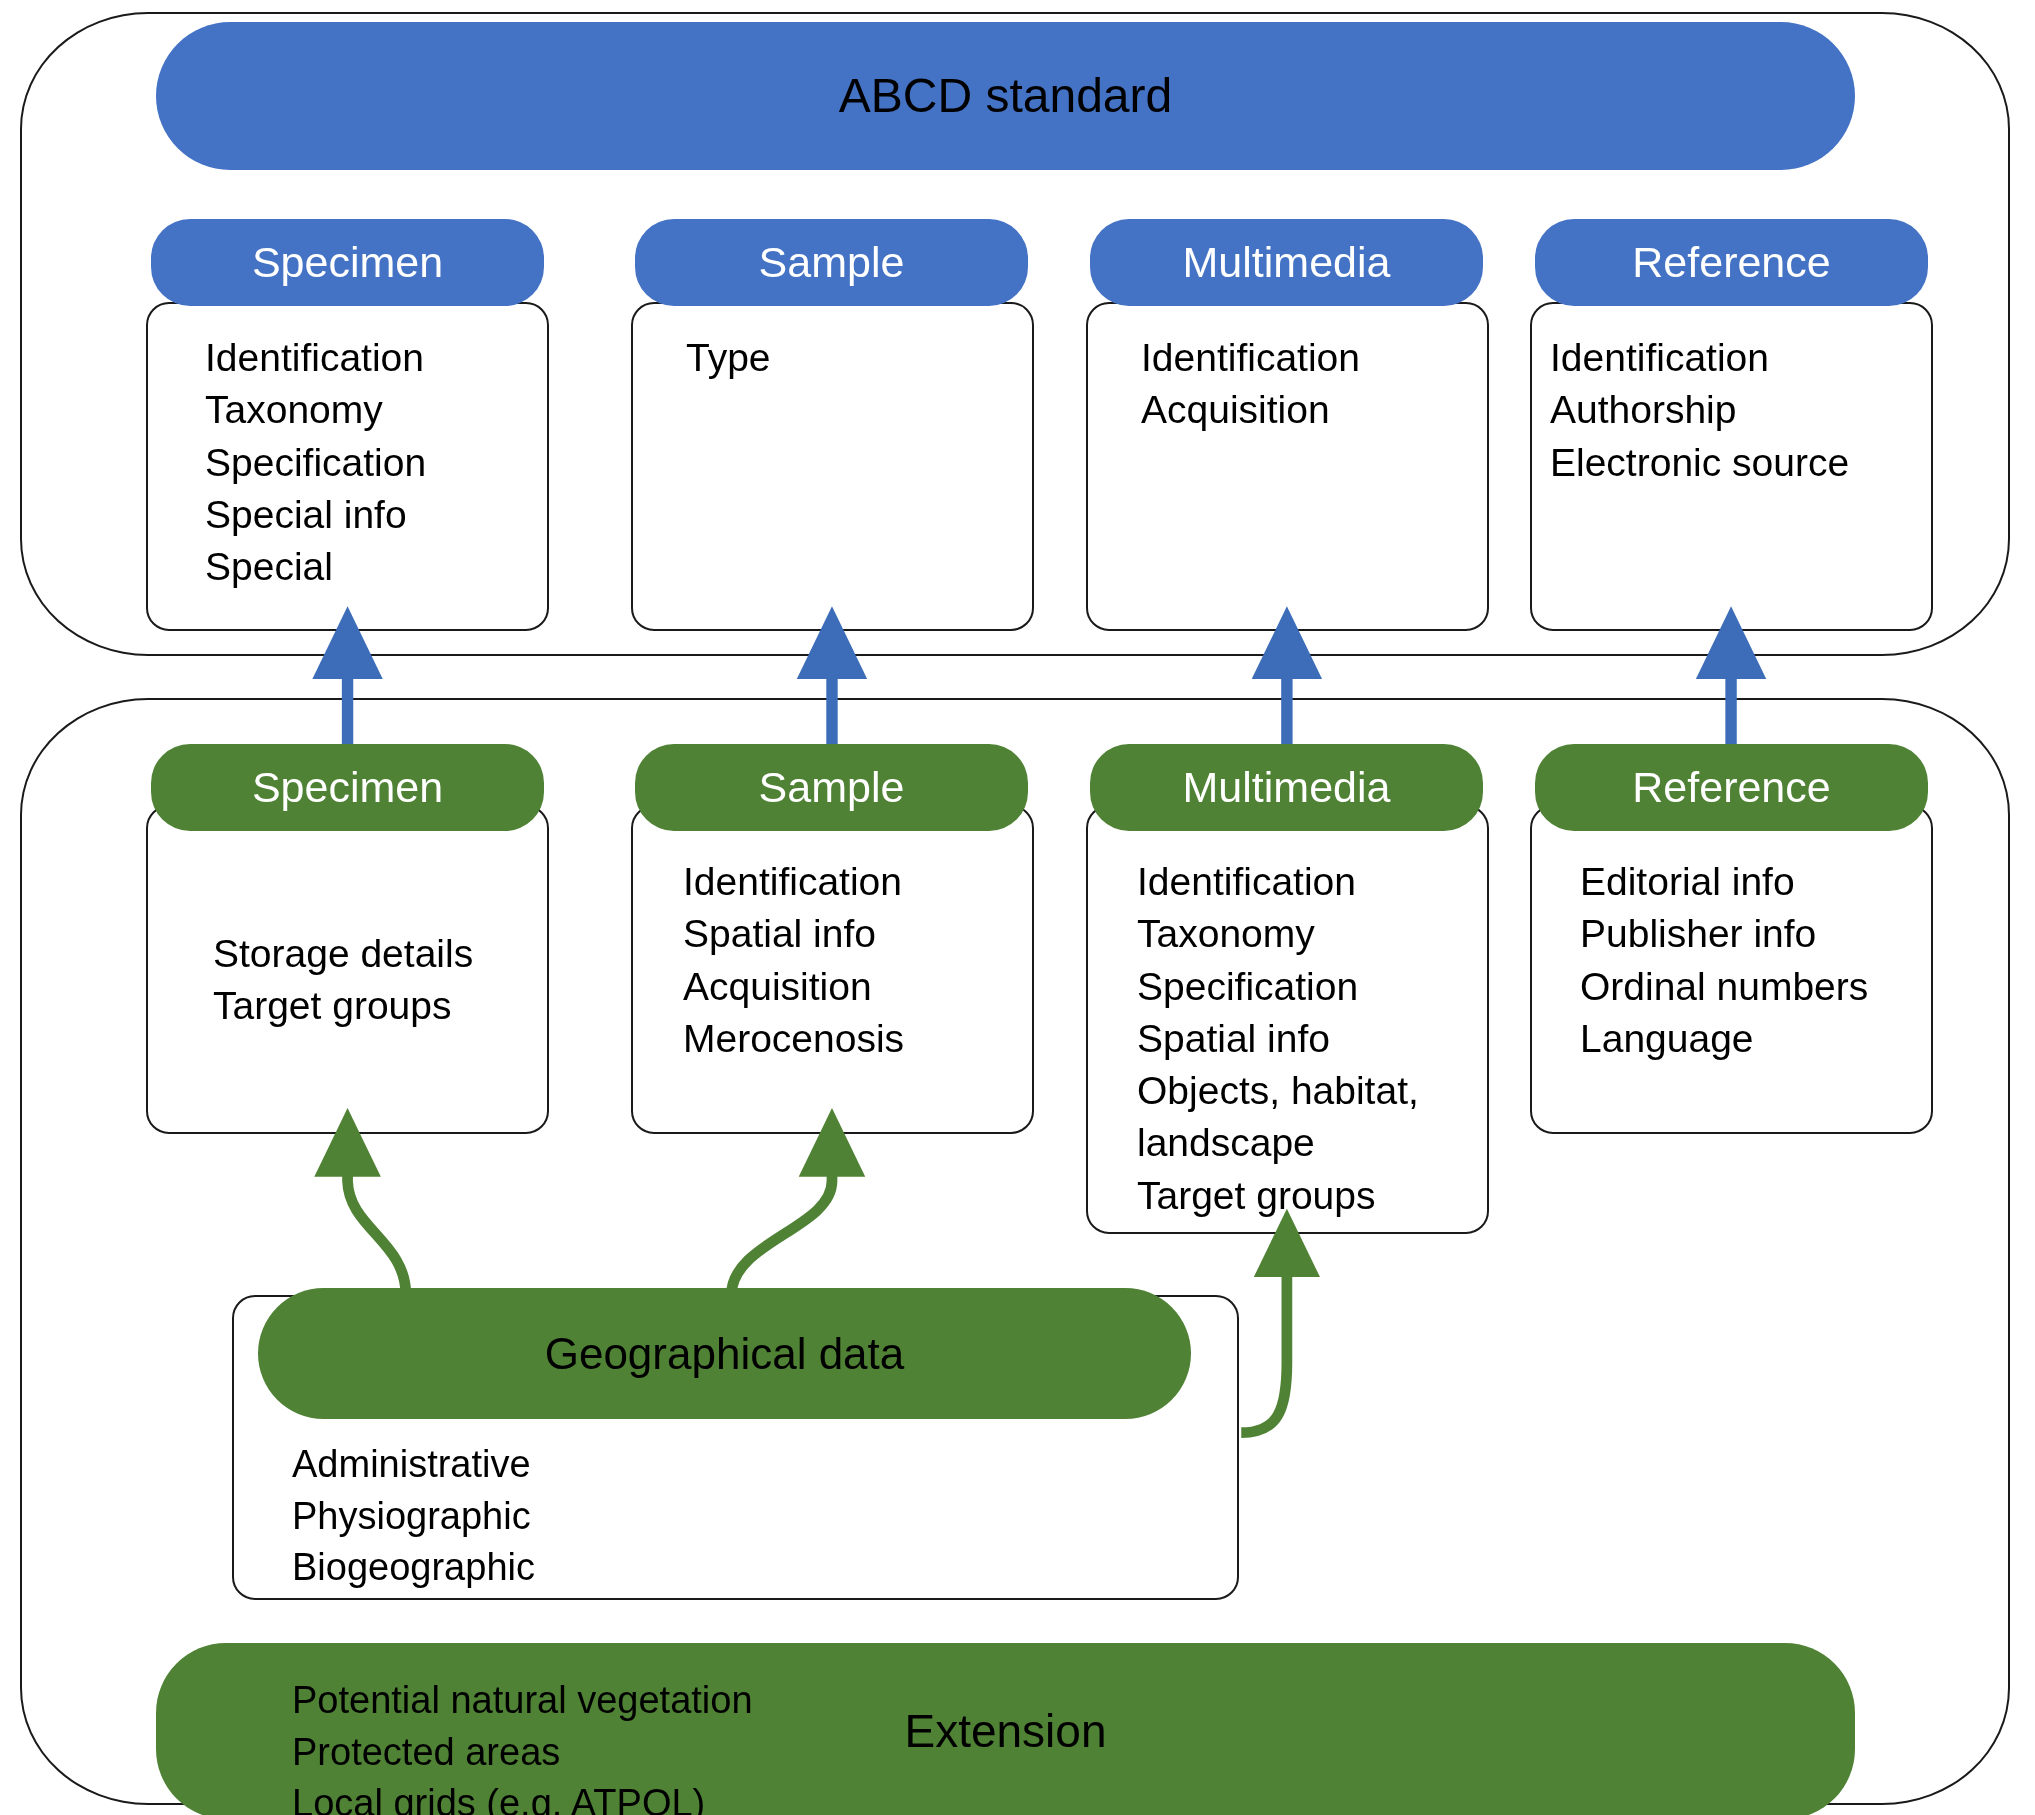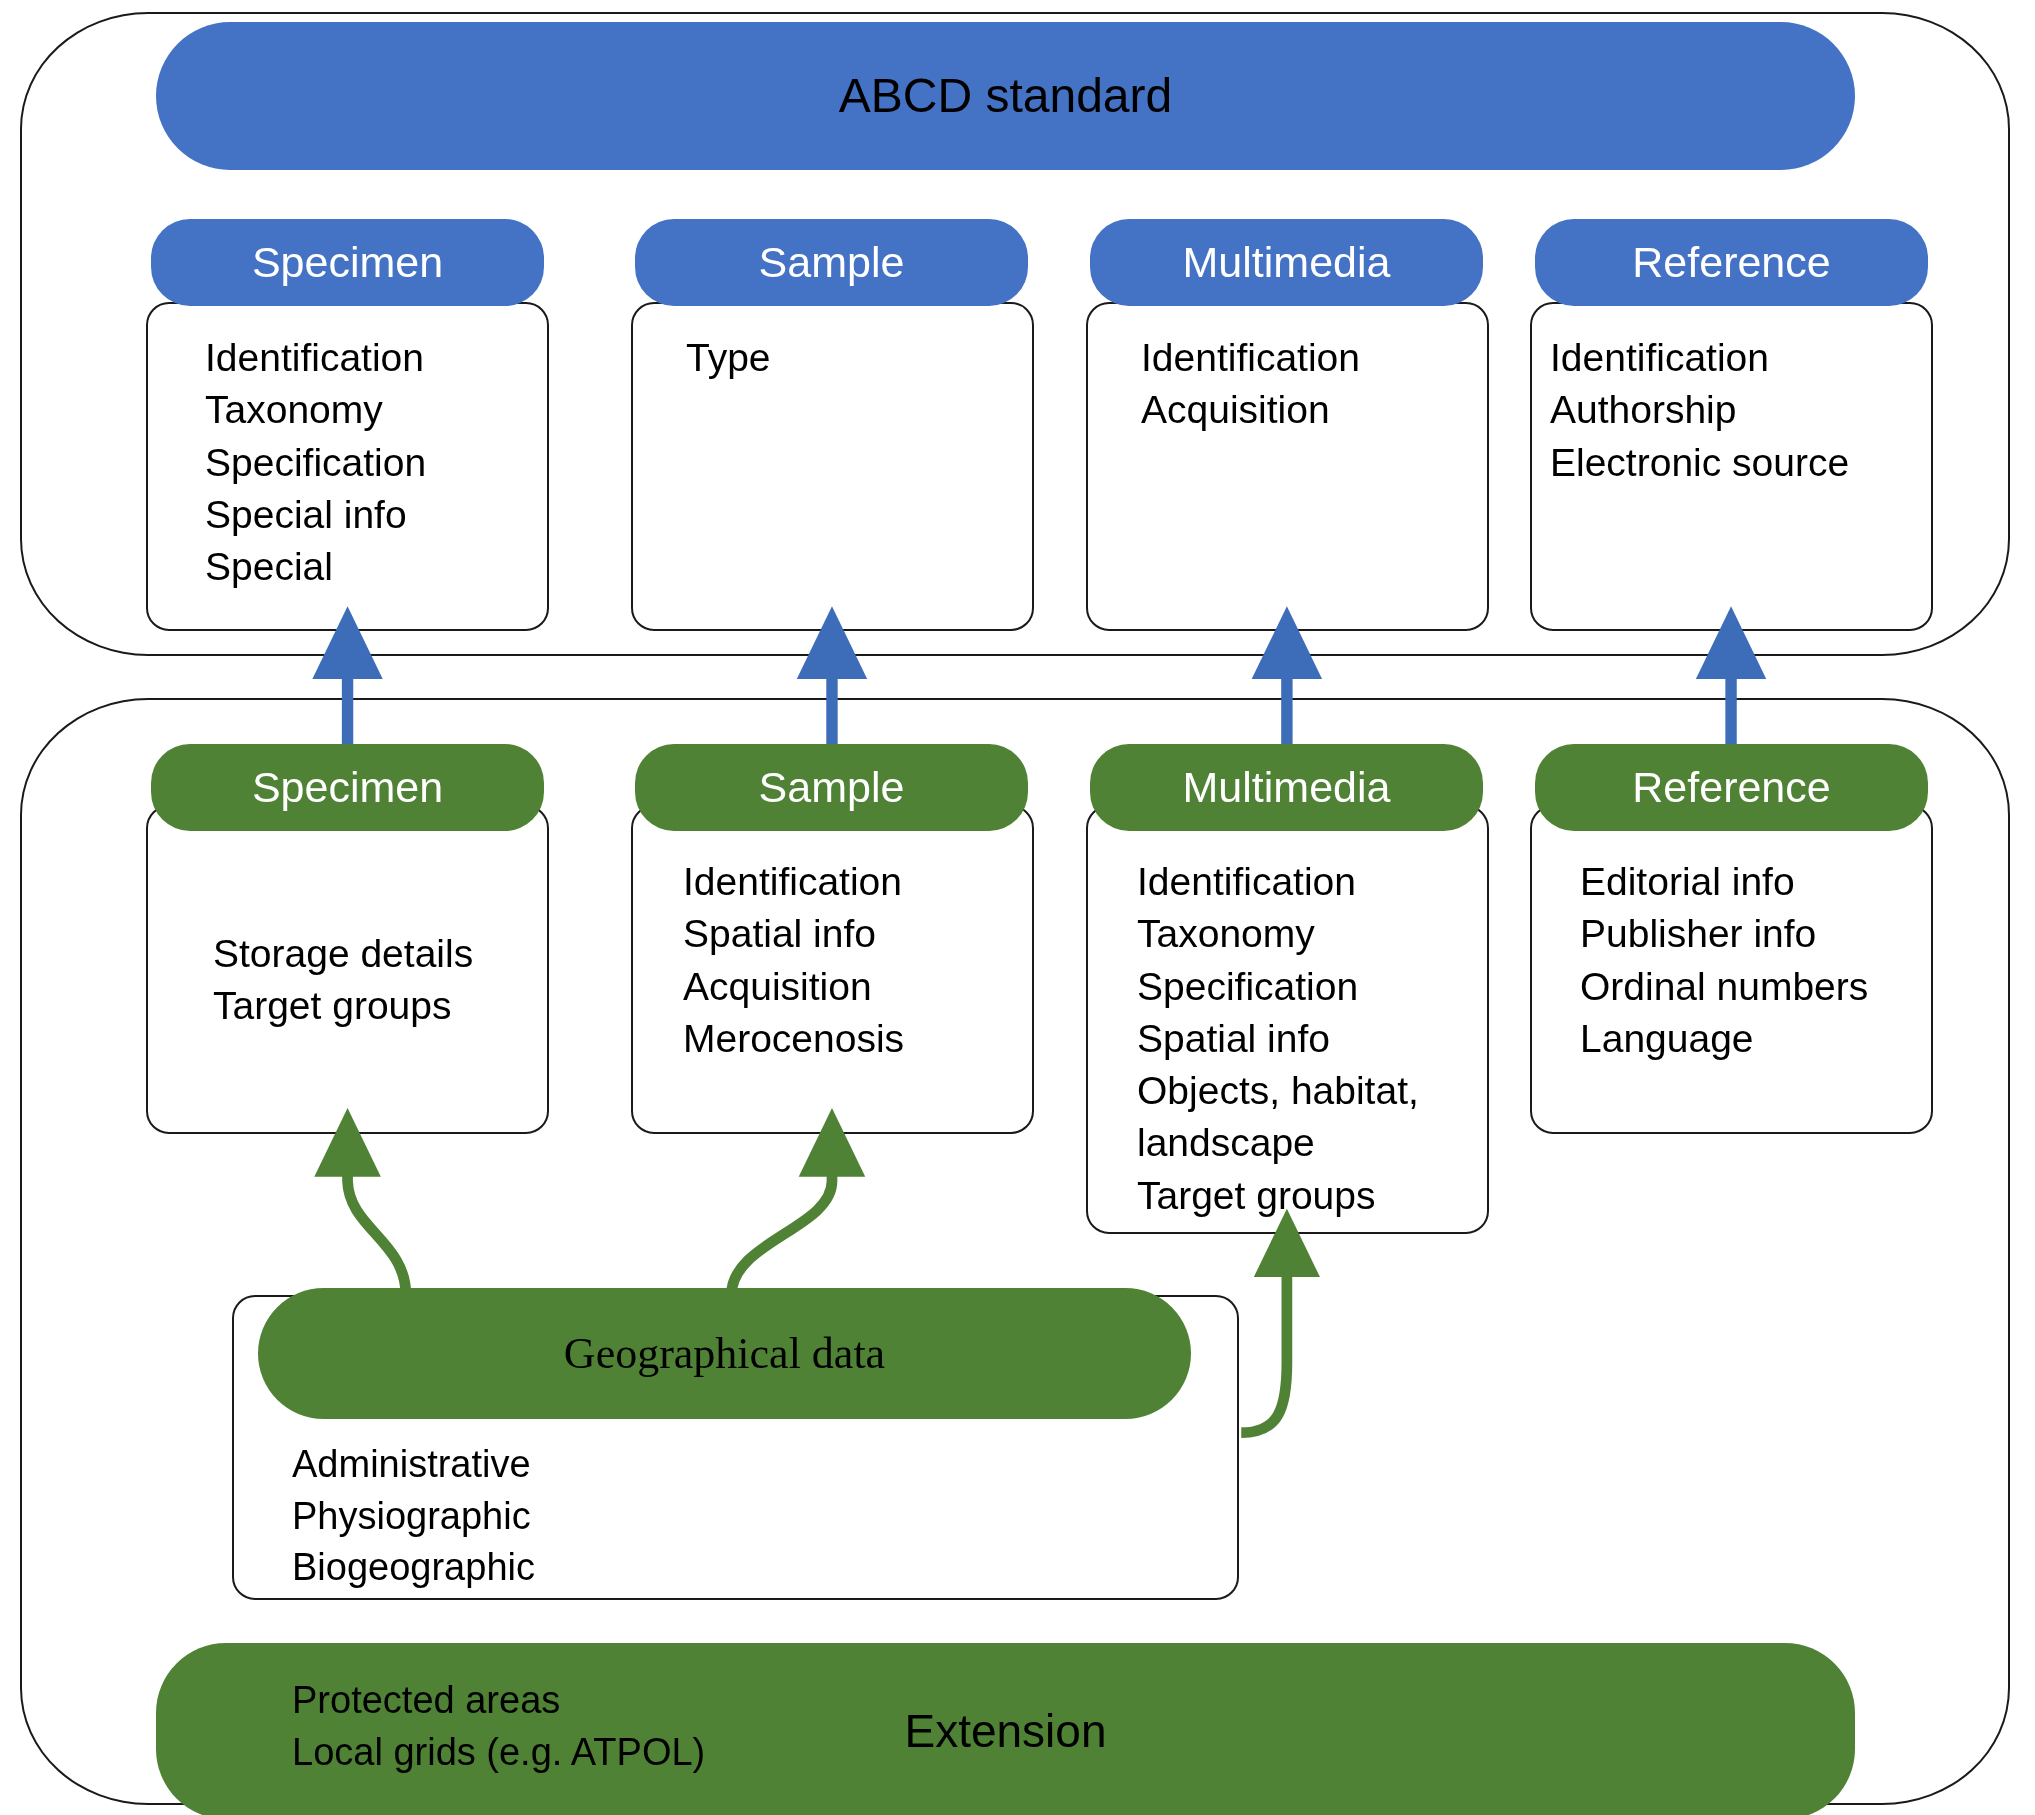--- a/index.html
+++ b/index.html
@@ -63,21 +63,20 @@
     font-size: 48px;
   }
   #geo-title {
     left: 258px;
     top: 1288px;
     width: 933px;
     height: 131px;
     background: #4F8234;
     border-radius: 66px;
     font-size: 44px;
-    font-family: Liberation Serif, serif;
   }
   #extension-title {
     left: 156px;
     top: 1643px;
     width: 1699px;
     height: 176px;
     background: #4F8234;
     border-radius: 70px;
     font-size: 46px;
   }
@@ -219,20 +218,21 @@
 
   <div class="card" style="left:232px; top:1295px; width:1007px; height:305px;"></div>
   <div class="title-pill" id="geo-title">Geographical data</div>
   <div id="geo-card-body" style="left:292px; top:1439px;">
     <div class="col">
       <div class="line">Administrative</div>
       <div class="line">Physiographic</div>
       <div class="line">Biogeographic</div>
     </div>
     <div class="col">
+      <div class="line">Potential natural vegetation</div>
       <div class="line">Protected areas</div>
       <div class="line">Local grids (e.g. ATPOL)</div>
     </div>
   </div>
 
   <div class="title-pill" id="extension-title">Extension</div>
 
   <svg id="arrows" viewBox="0 0 3033 2706">
     <defs>
       <marker id="blue-head" markerWidth="7" markerHeight="7" refX="2.6" refY="3.5" orient="auto" markerUnits="strokeWidth">

